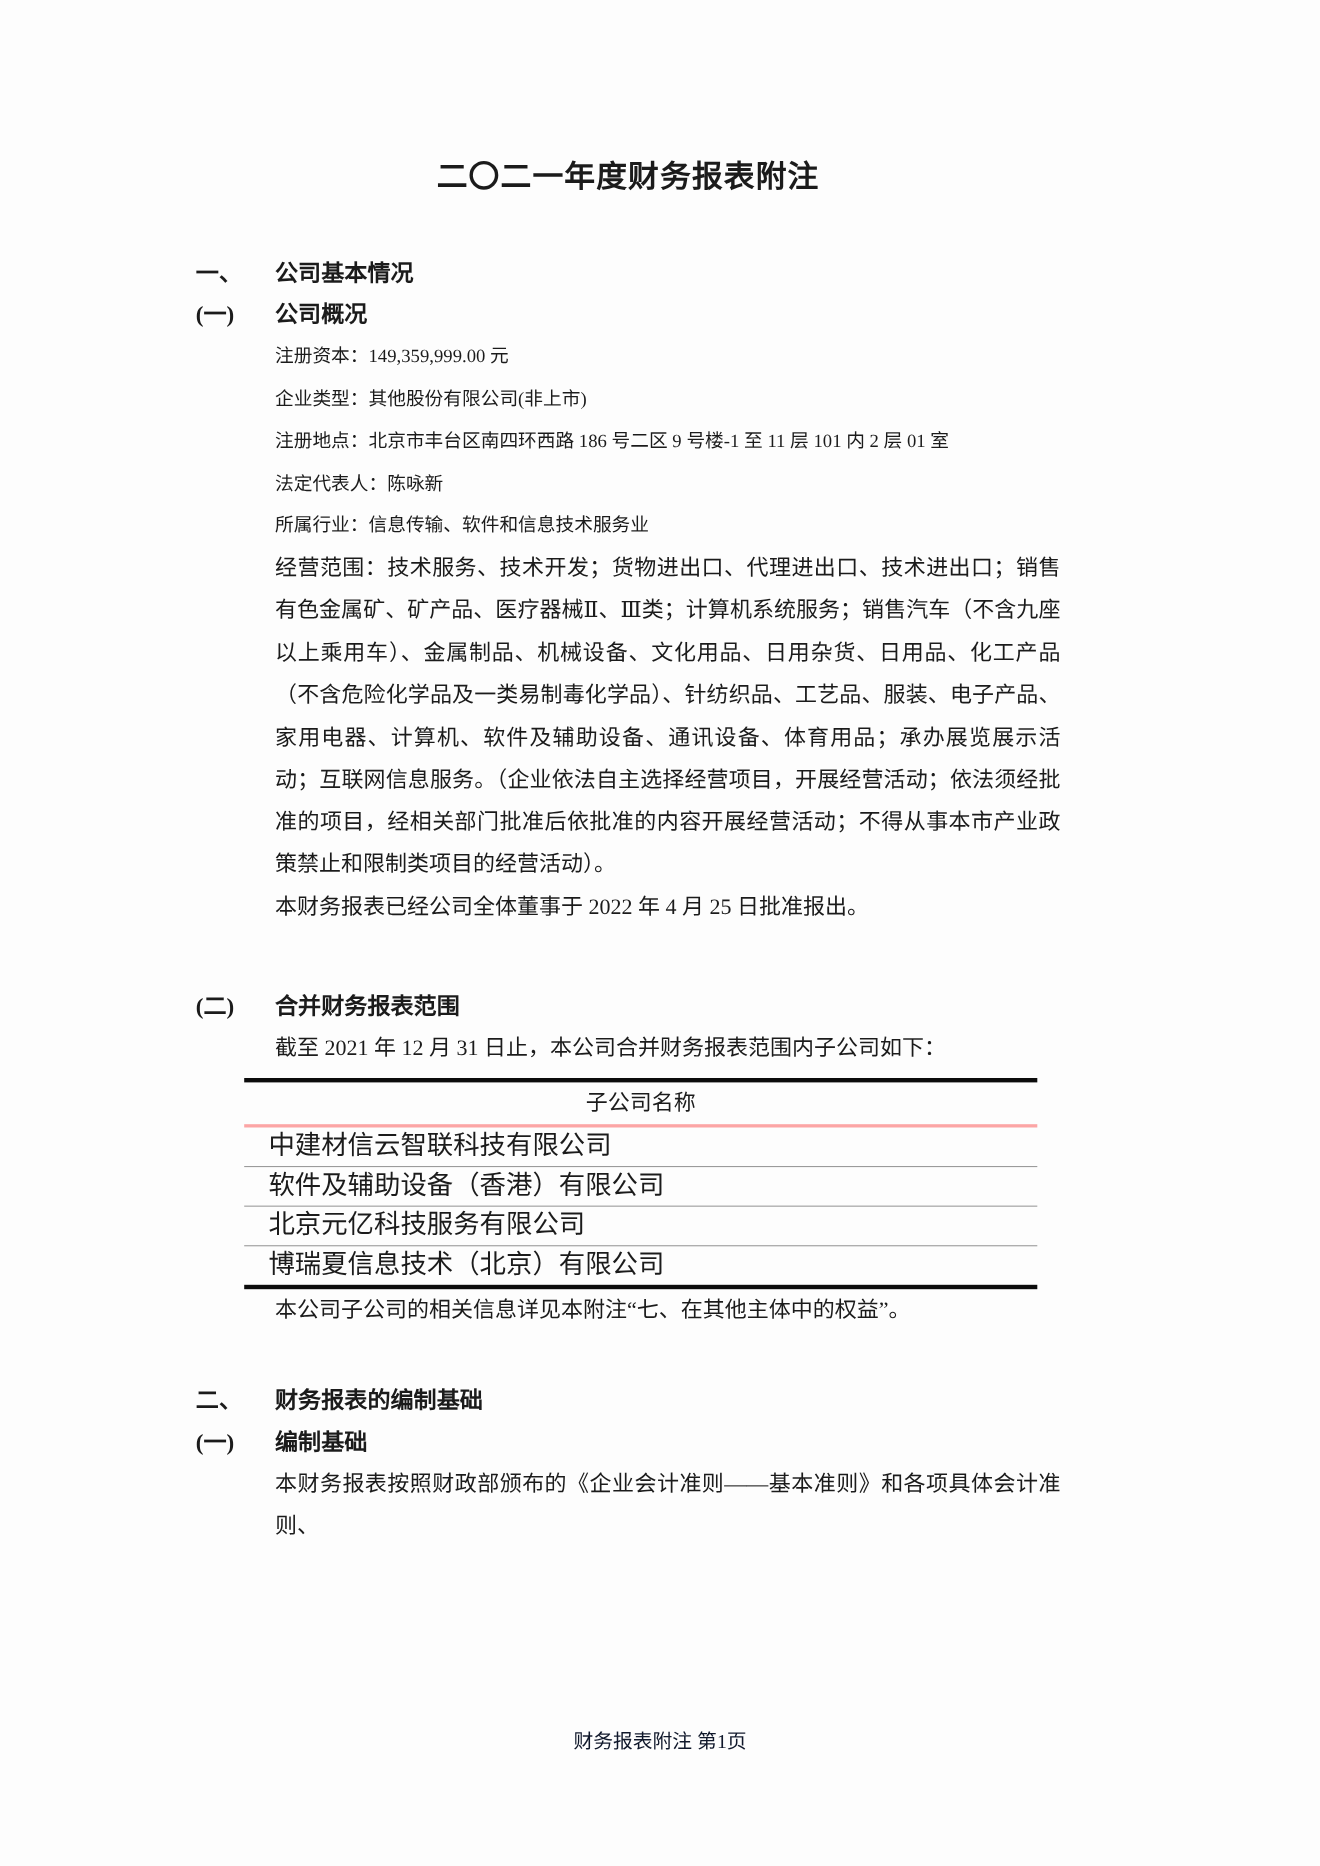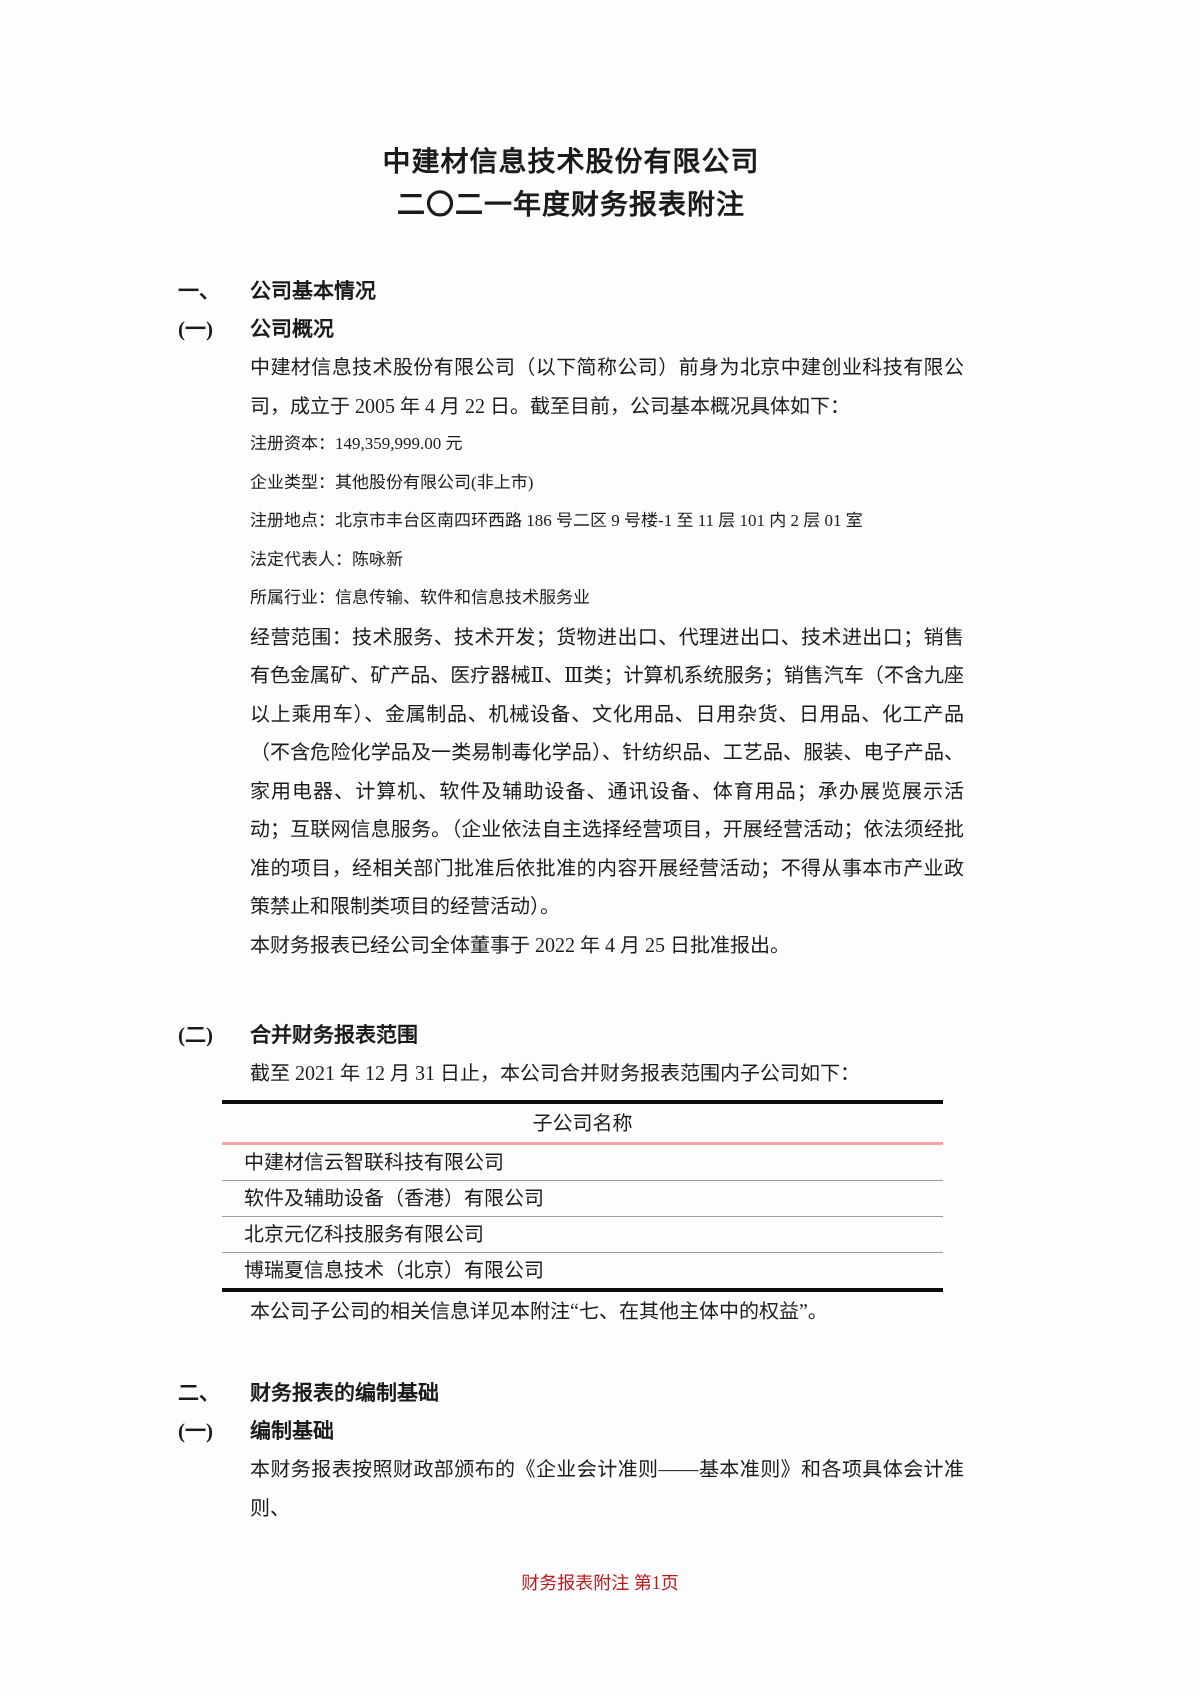--- a/index.html
+++ b/index.html
@@ -74,61 +74,59 @@
     border-top: 4px solid #0c0c0c;
     border-bottom: 4px solid #0c0c0c;
   }
   .sub-table .thead {
     font-size: 20px;
     line-height: 38px;
     text-align: center;
     border-bottom: 3px solid #fca5a5;
   }
   .sub-table .trow {
-    font-size: 20px;
+    font-size: 24px;
     line-height: 35px;
     padding-left: 22px;
     border-bottom: 1px solid #9b9b9b;
   }
   .sub-table .trow:last-child { border-bottom: none; }
   .after-table-note { }
   
   .page-footer {
     position: absolute;
     left: 0;
     top: 1570px;
     width: 1200px;
     text-align: center;
     font-size: 18px;
     line-height: 26px;
-    color: #b91c1c;
+    color: #0f172a;
   }
 </style>
 </head>
 <body>
 
 <div class="page">
   <div class="doc">
 
     <div class="title-block">
-      <div class="doc-title">中建材信息技术股份有限公司</div>
       <div class="doc-title">二〇二一年度财务报表附注</div>
     </div>
 
     <div class="sec-head mt-top-section">
       <span class="sec-num">一、</span>
       <span>公司基本情况</span>
     </div>
 
     <div class="sec-head mt-sub">
       <span class="sec-num">(一)</span>
       <span>公司概况</span>
     </div>
 
-    <div class="body-block">中建材信息技术股份有限公司（以下简称公司）前身为北京中建创业科技有限公司，成立于 2005 年 4 月 22 日。截至目前，公司基本概况具体如下：</div>
     <div class="body-line">注册资本：149,359,999.00 元</div>
     <div class="body-line">企业类型：其他股份有限公司(非上市)</div>
     <div class="body-line">注册地点：北京市丰台区南四环西路 186 号二区 9 号楼-1 至 11 层 101 内 2 层 01 室</div>
     <div class="body-line">法定代表人：陈咏新</div>
     <div class="body-line">所属行业：信息传输、软件和信息技术服务业</div>
     <div class="body-block">经营范围：技术服务、技术开发；货物进出口、代理进出口、技术进出口；销售有色金属矿、矿产品、医疗器械Ⅱ、Ⅲ类；计算机系统服务；销售汽车（不含九座以上乘用车）、金属制品、机械设备、文化用品、日用杂货、日用品、化工产品（不含危险化学品及一类易制毒化学品）、针纺织品、工艺品、服装、电子产品、家用电器、计算机、软件及辅助设备、通讯设备、体育用品；承办展览展示活动；互联网信息服务。（企业依法自主选择经营项目，开展经营活动；依法须经批准的项目，经相关部门批准后依批准的内容开展经营活动；不得从事本市产业政策禁止和限制类项目的经营活动）。</div>
     <div class="body-block">本财务报表已经公司全体董事于 2022 年 4 月 25 日批准报出。</div>
 
     <div class="sec-head mt-sub2">
       <span class="sec-num">(二)</span>

